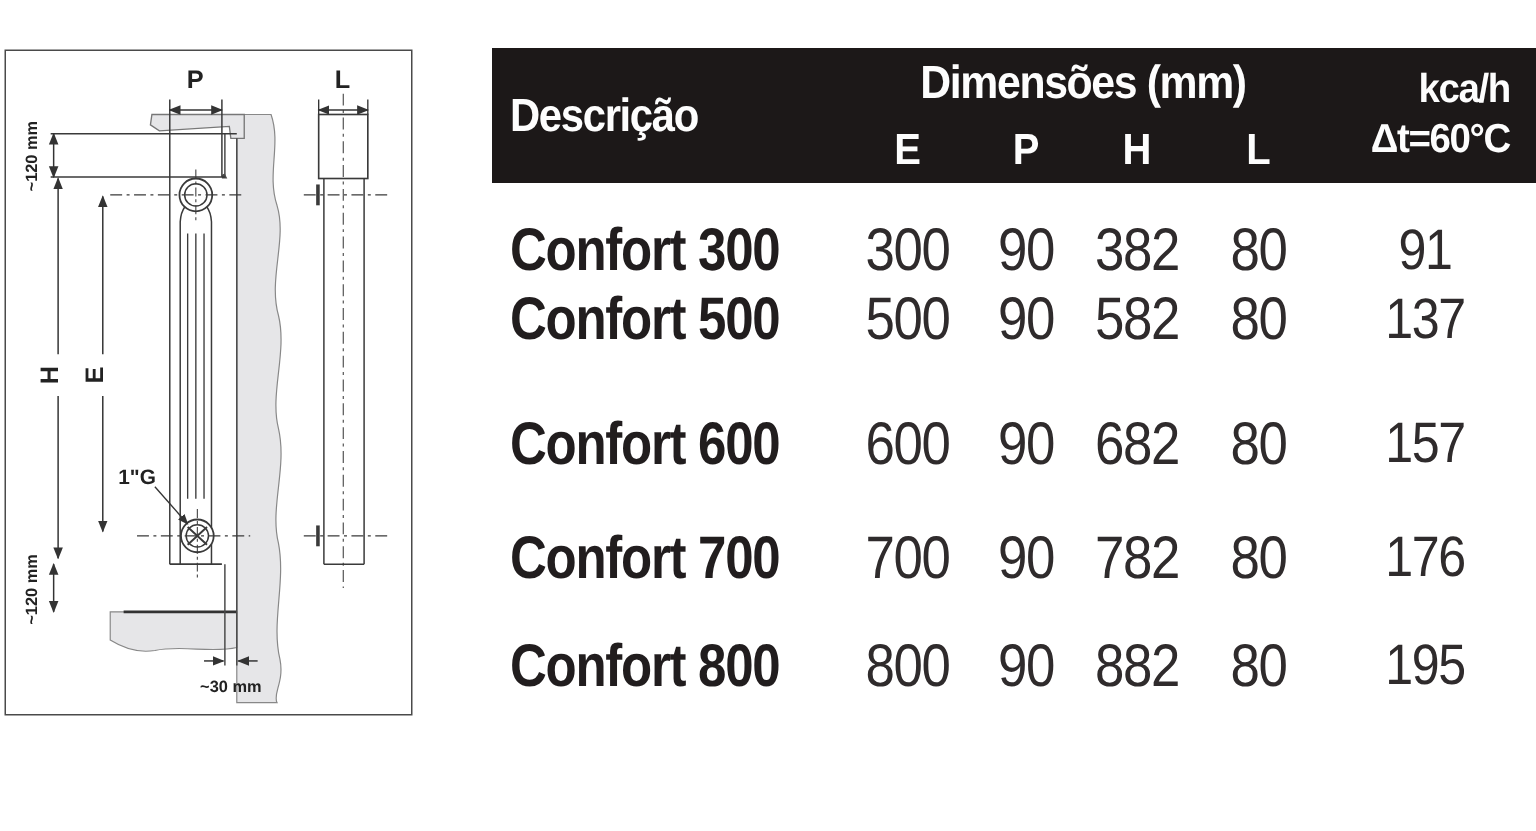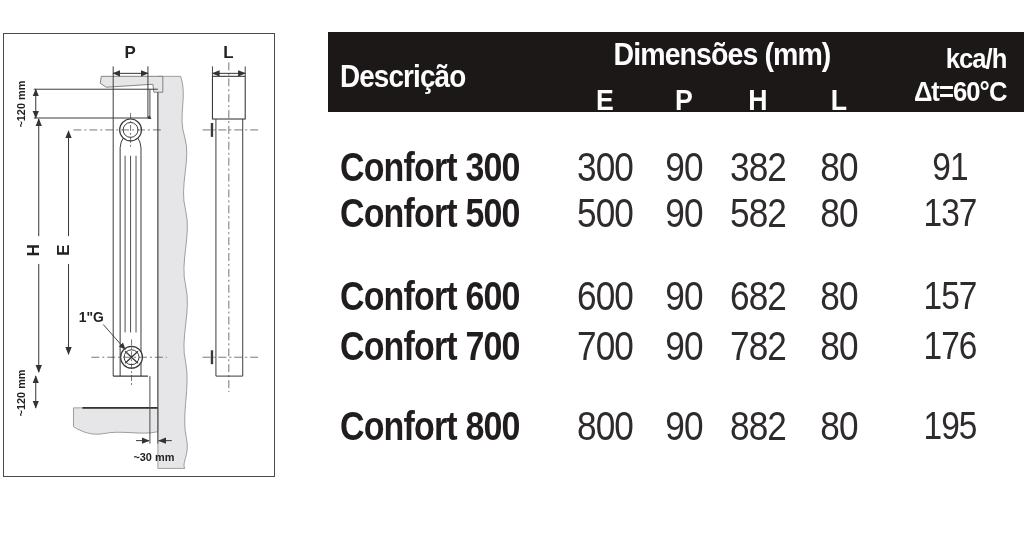--- a/index.html
+++ b/index.html
@@ -6,21 +6,21 @@
   .page{position:relative;width:1024px;height:554px;background:#ffffff;overflow:hidden;
         font-family:"Liberation Sans",sans-serif;}
 
   
   .diagram{position:absolute;left:3px;top:33px;width:272px;height:444px;
            border:1px solid #4a4a4a;background:#fff;box-sizing:border-box;}
   .diagram svg{display:block;width:100%;height:100%;}
   .dg-text{font-family:"Liberation Sans",sans-serif;font-weight:bold;fill:#222;}
 
   
-  .spec-header{position:absolute;left:328px;top:32px;width:696px;height:80px;
+  .spec-header{position:absolute;left:328px;top:32px;width:696px;height:90px;
                background:#1c1818;color:#fdfdfd;}
   .hd-descricao{position:absolute;left:12px;top:0;height:90px;line-height:90px;
                 font-size:31px;font-weight:bold;letter-spacing:-1px;
                 transform:scaleX(.9);transform-origin:left center;white-space:nowrap;}
   .hd-dim{position:absolute;left:222px;top:5px;width:344px;text-align:center;
           font-size:31px;font-weight:bold;letter-spacing:-1px;
           transform:scaleX(.92);transform-origin:center;}
   .hd-sub{position:absolute;top:52px;width:110px;text-align:center;
           font-size:29px;font-weight:bold;transform:scaleX(.92);}
   .hd-sub.e{left:222px}.hd-sub.p{left:301px}.hd-sub.h{left:375px}.hd-sub.l{left:456px}
@@ -181,30 +181,30 @@
 
   <div class="trow" style="top:268px">
     <div class="cell name">Confort 600</div>
     <div class="cell num c-e">600</div>
     <div class="cell num c-p">90</div>
     <div class="cell num c-h">682</div>
     <div class="cell num c-l">80</div>
     <div class="cell num c-k">157</div>
   </div>
 
-  <div class="trow" style="top:318px">
+  <div class="trow" style="top:344px">
     <div class="cell name">Confort 700</div>
     <div class="cell num c-e">700</div>
     <div class="cell num c-p">90</div>
     <div class="cell num c-h">782</div>
     <div class="cell num c-l">80</div>
     <div class="cell num c-k">176</div>
   </div>
 
-  <div class="trow" style="top:398px">
+  <div class="trow" style="top:416px">
     <div class="cell name">Confort 800</div>
     <div class="cell num c-e">800</div>
     <div class="cell num c-p">90</div>
     <div class="cell num c-h">882</div>
     <div class="cell num c-l">80</div>
     <div class="cell num c-k">195</div>
   </div>
 
 </div>
 

